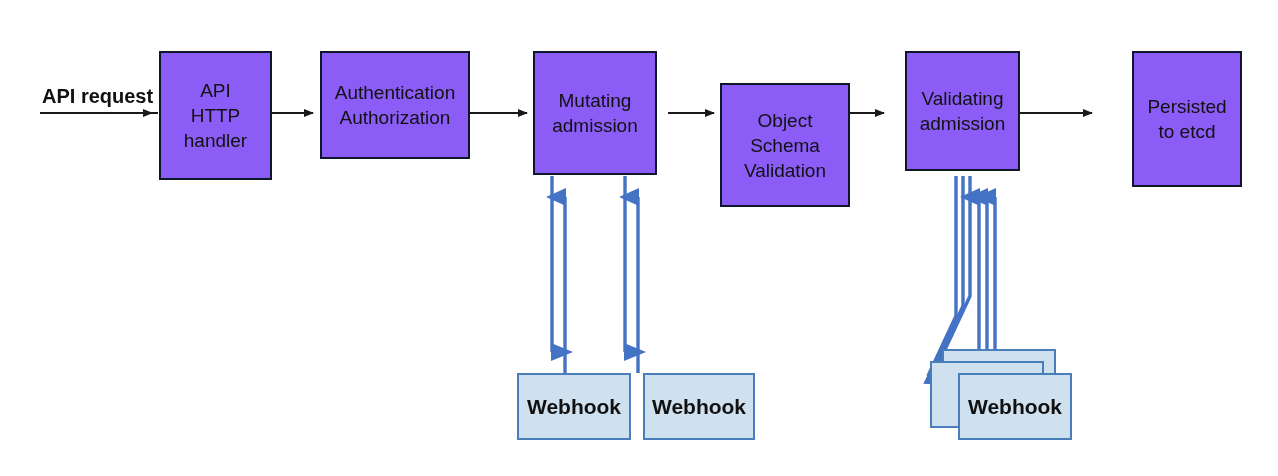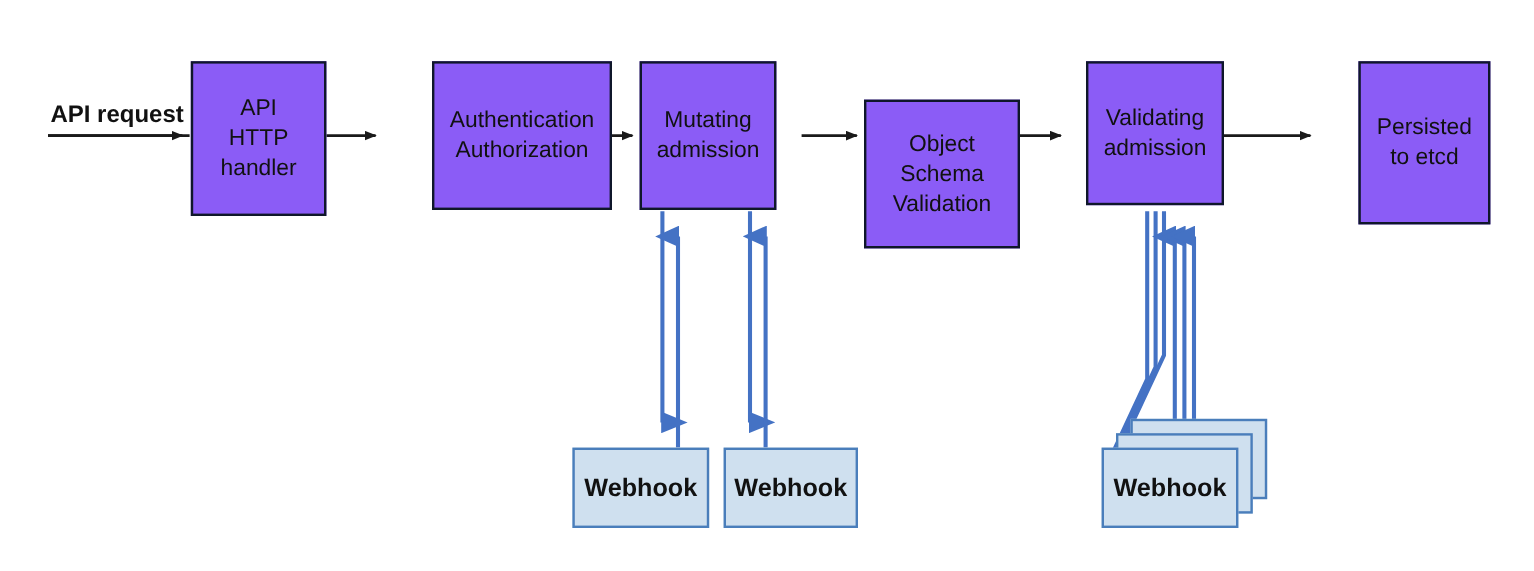--- a/index.html
+++ b/index.html
@@ -47,20 +47,21 @@
     border: 2px solid #4a7ebb;
     display: flex;
     align-items: center;
     justify-content: center;
     text-align: center;
     color: #111111;
     font-size: 21px;
     font-weight: bold;
     font-family: "Liberation Sans", sans-serif;
     z-index: 3;
+    margin-left: 40px;
   }
   .webhook-stack-back {
     position: absolute;
     box-sizing: border-box;
     background: #cfe0ef;
     border: 2px solid #4a7ebb;
     z-index: 1;
   }
   .edge-label {
     position: absolute;
@@ -130,24 +131,24 @@
       <line x1="995" y1="377" x2="995" y2="197" stroke="#4472c4" stroke-width="3.4" marker-end="url(#bluUp)"></line>
     </g>
   </svg>
 
   <div class="edge-label" style="left:42px; top:85px;">API request</div>
 
   <div class="node-box" style="left:159px; top:51px; width:113px; height:129px;">API
 HTTP
 handler</div>
 
-  <div class="node-box" style="left:320px; top:51px; width:150px; height:124px;margin-left:40px;">Authentication
+  <div class="node-box" style="left:320px; top:51px; width:150px; height:108px;">Authentication
 Authorization</div>
 
-  <div class="node-box" style="left:533px; top:51px; width:114px; height:124px;">Mutating
+  <div class="node-box" style="left:533px; top:51px; width:124px; height:124px;">Mutating
 admission</div>
 
   <div class="node-box" style="left:720px; top:51px; width:130px; height:124px;margin-top:32px;">Object
 Schema
 Validation</div>
 
   <div class="node-box" style="left:905px; top:51px; width:115px; height:120px;">Validating
 admission</div>
 
   <div class="node-box" style="left:1132px; top:51px; width:110px; height:136px;">Persisted

